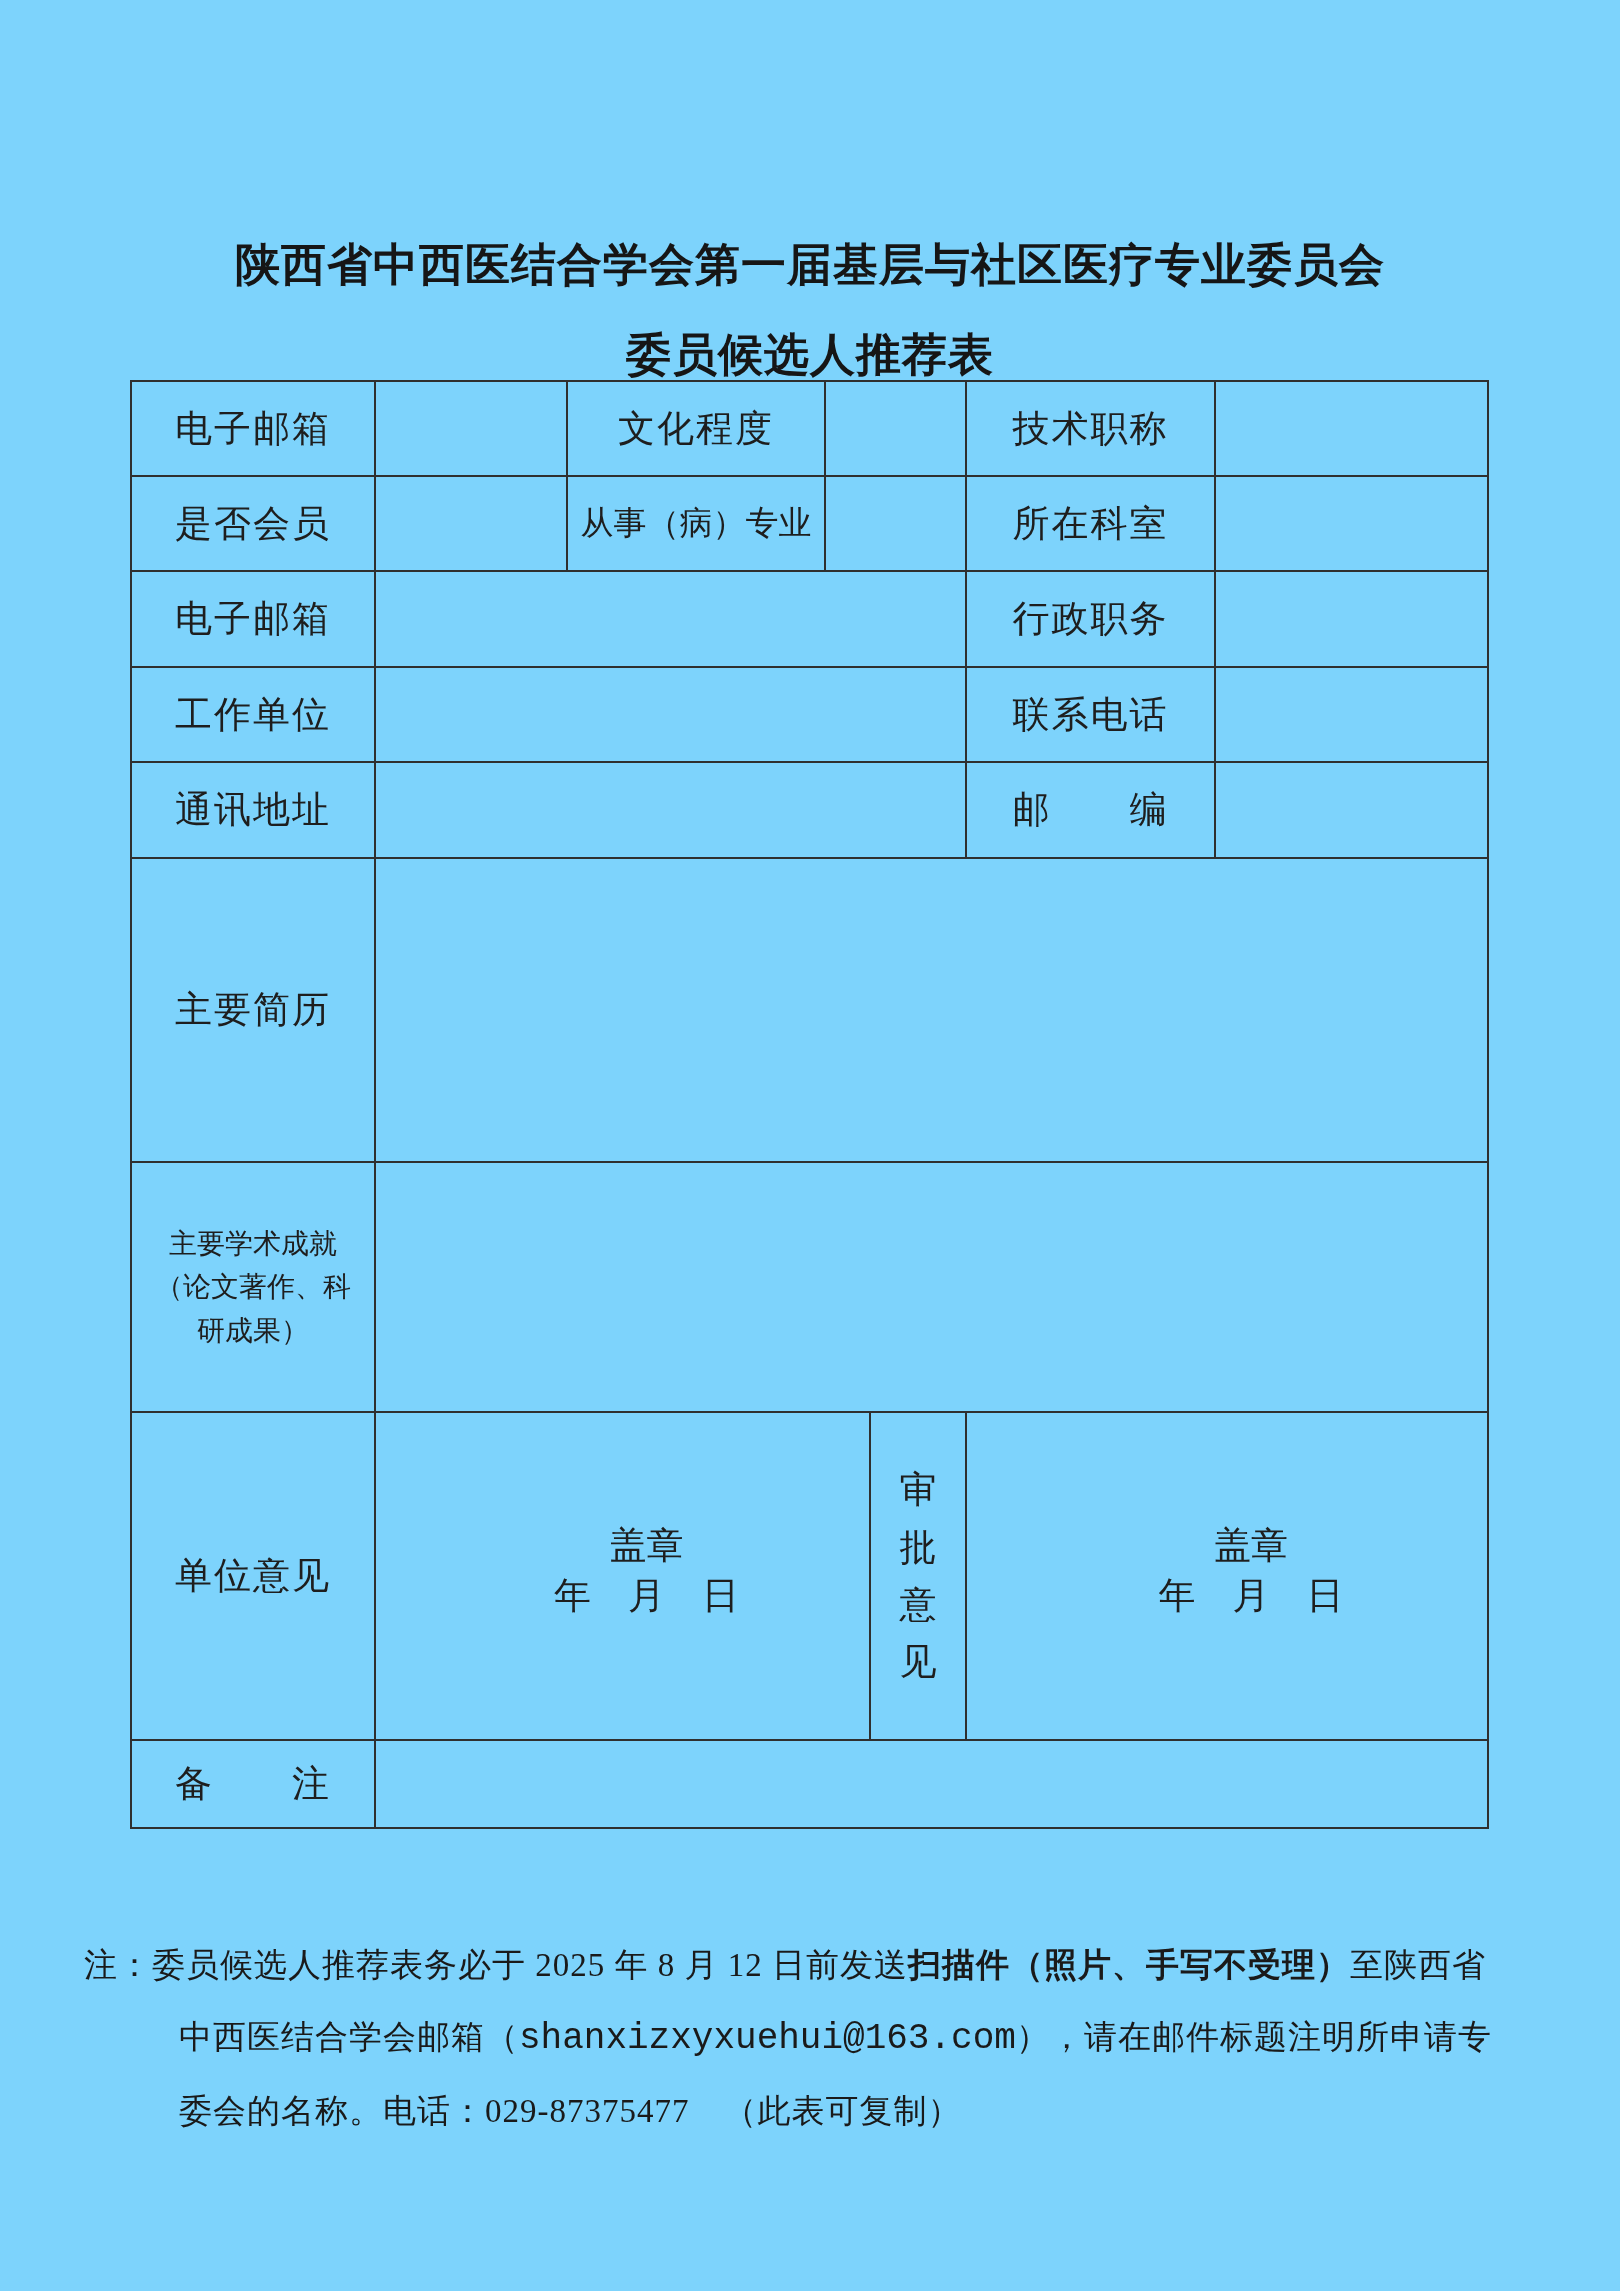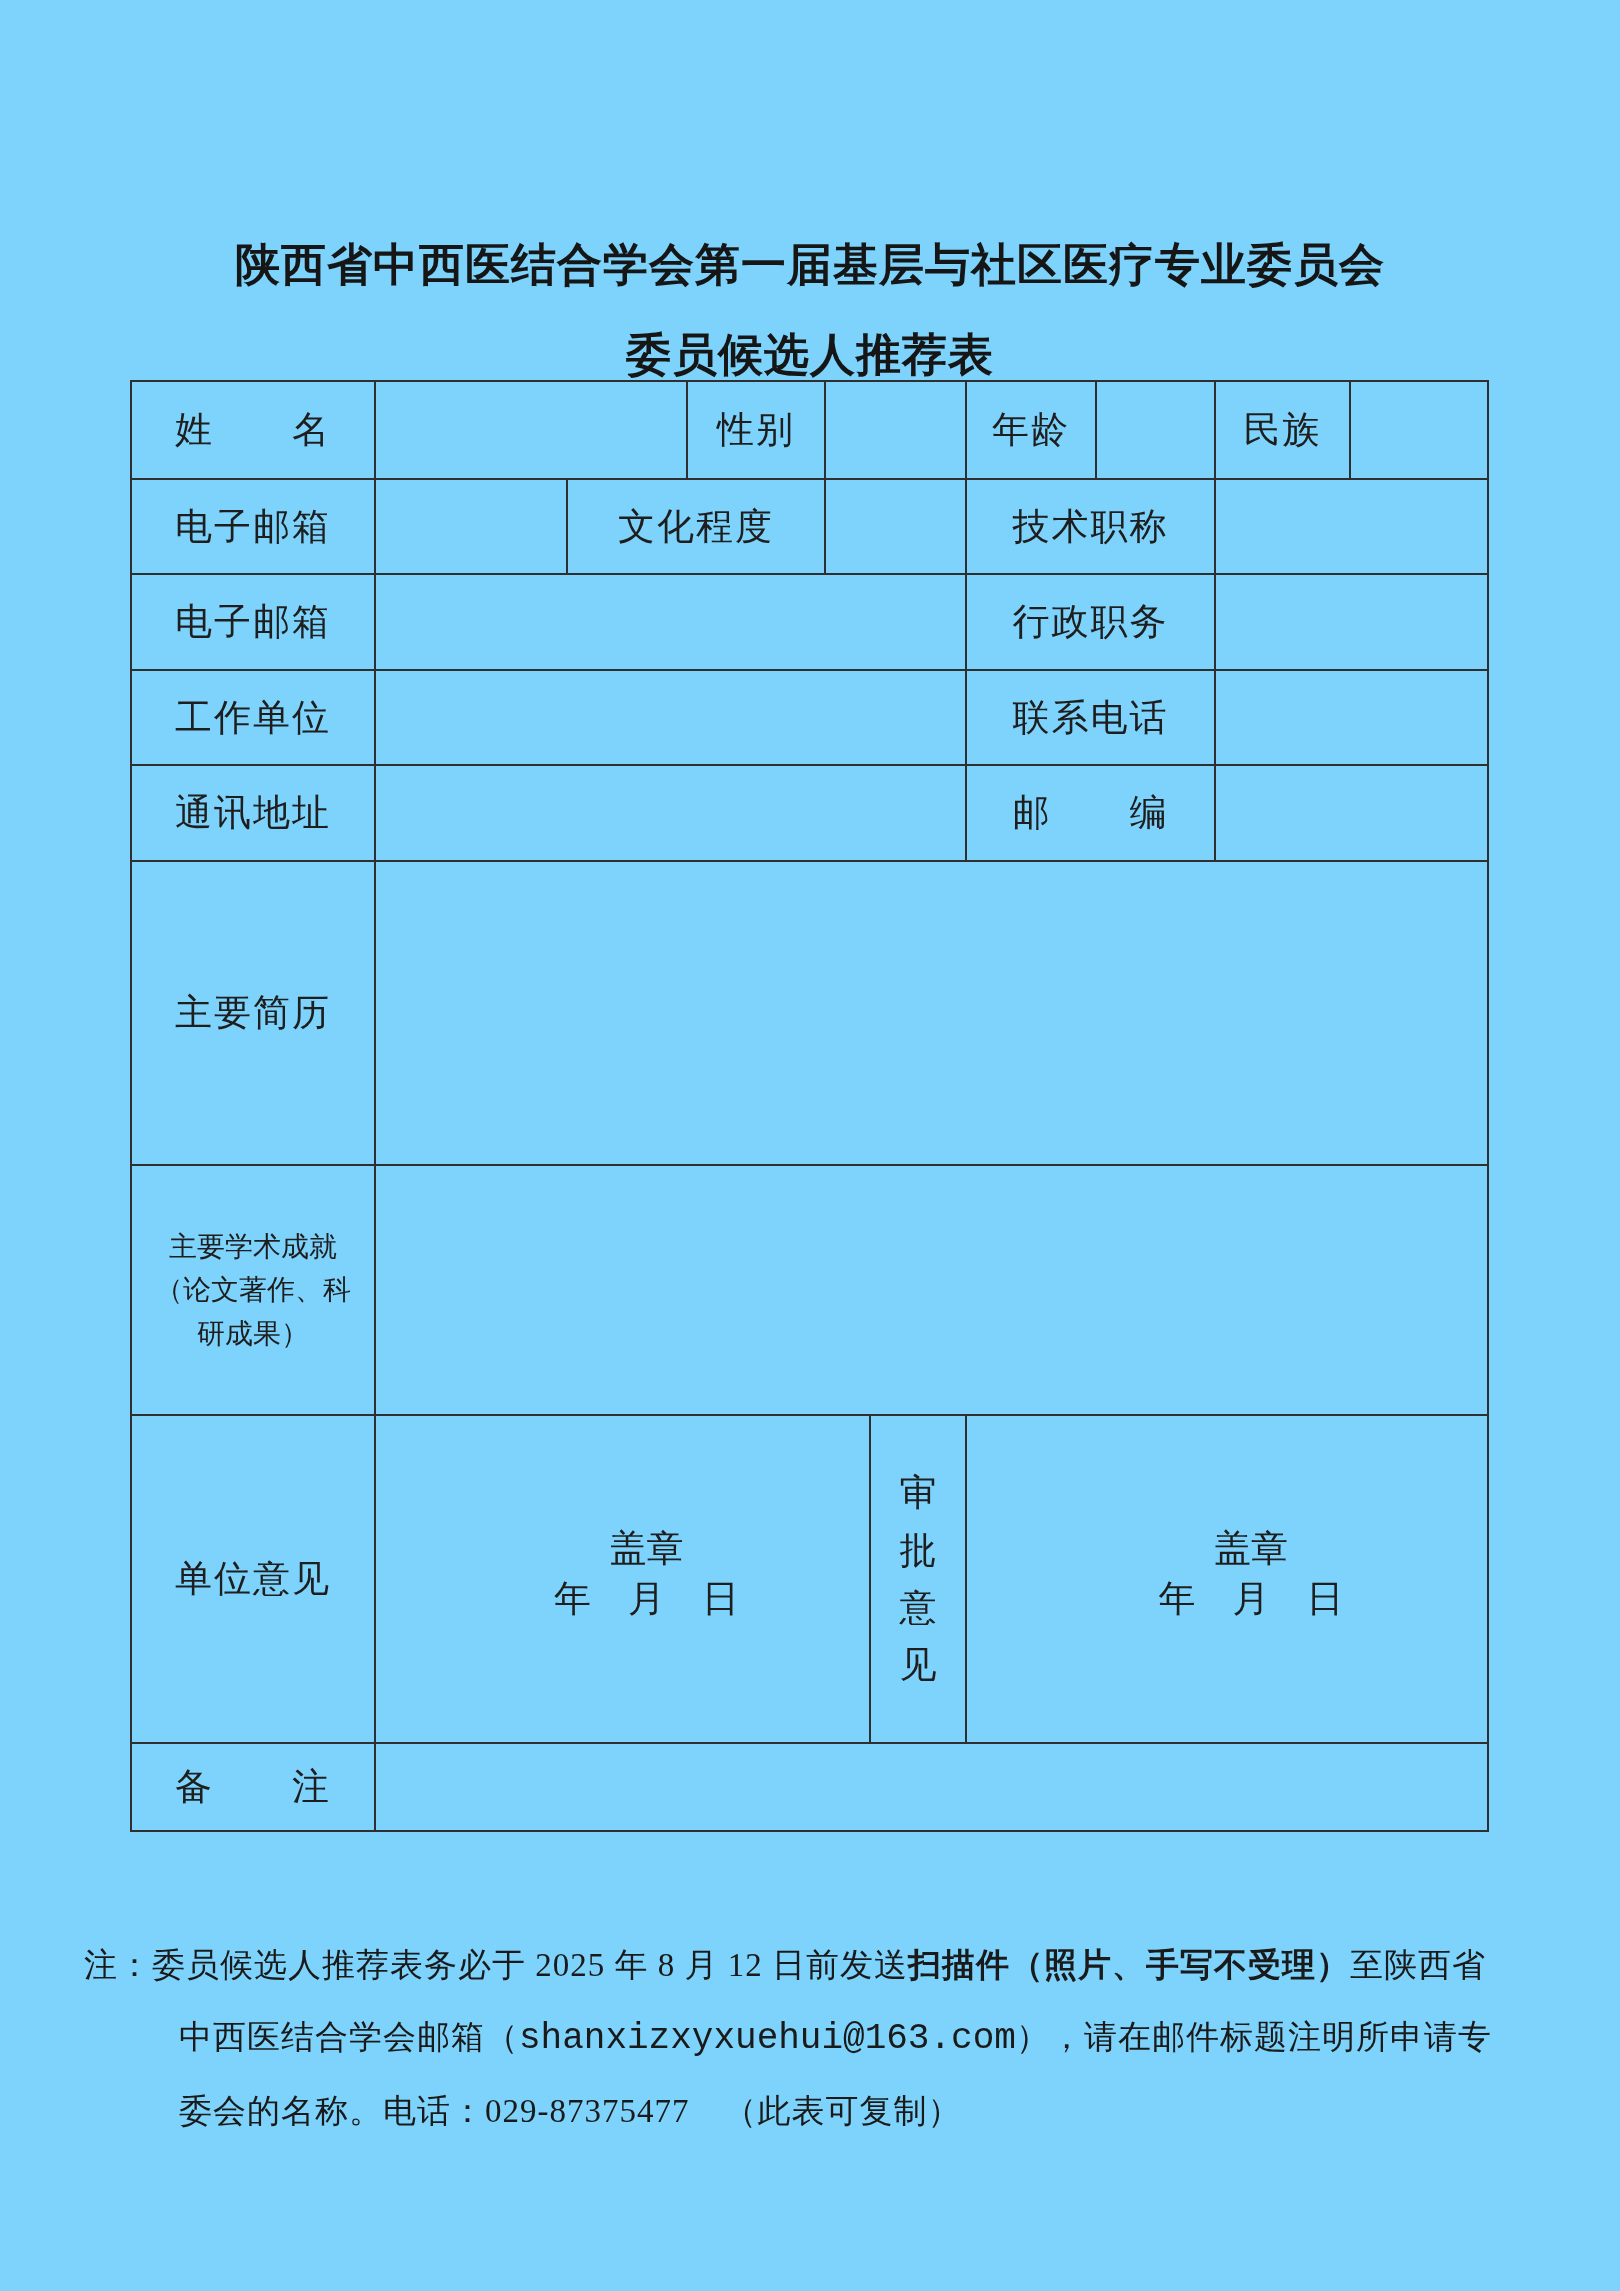--- a/index.html
+++ b/index.html
@@ -106,40 +106,38 @@
         <col style="width:138px">
       <col style="width:45px">
         <col style="width:96px">
         <col style="width:130px">
         <col style="width:119px">
       <col style="width:135px">
         <col style="width:138px">
     </colgroup>
 
     <tbody>
-        <tr style="height:98px">
-      <td class="lbl">姓　　名</td>
-      <td colspan="2"></td>
-      <td class="lbl">性别</td>
-      <td colspan="2"></td>
-      <td class="lbl">年龄</td>
-      <td></td>
-      <td class="lbl">民族</td>
-      <td></td>
-    </tr>
 
     <tr style="height:95px">
       <td class="lbl">电子邮箱</td>
       <td></td>
       <td colspan="2" class="lbl">文化程度</td>
       <td colspan="2"></td>
       <td colspan="2" class="lbl">技术职称</td>
       <td colspan="2"></td>
     </tr>
 
+    <tr style="height:95px">
+      <td class="lbl">是否会员</td>
+      <td></td>
+      <td colspan="2" class="spec">从事（病）专业</td>
+      <td colspan="2"></td>
+      <td colspan="2" class="lbl">所在科室</td>
+      <td colspan="2"></td>
+    </tr>
 
     <tr style="height:96px">
       <td class="lbl">电子邮箱</td>
       <td colspan="5"></td>
       <td colspan="2" class="lbl">行政职务</td>
       <td colspan="2"></td>
     </tr>
 
     <tr style="height:95px">
       <td class="lbl">工作单位</td>

